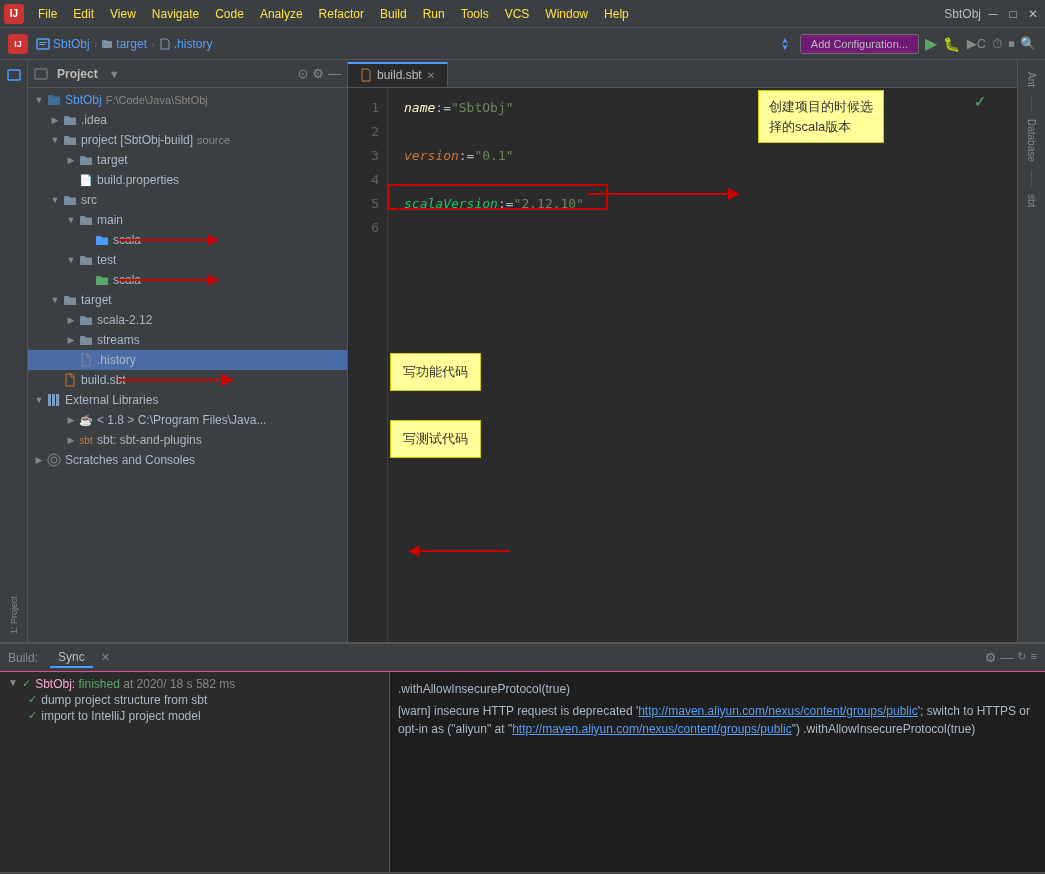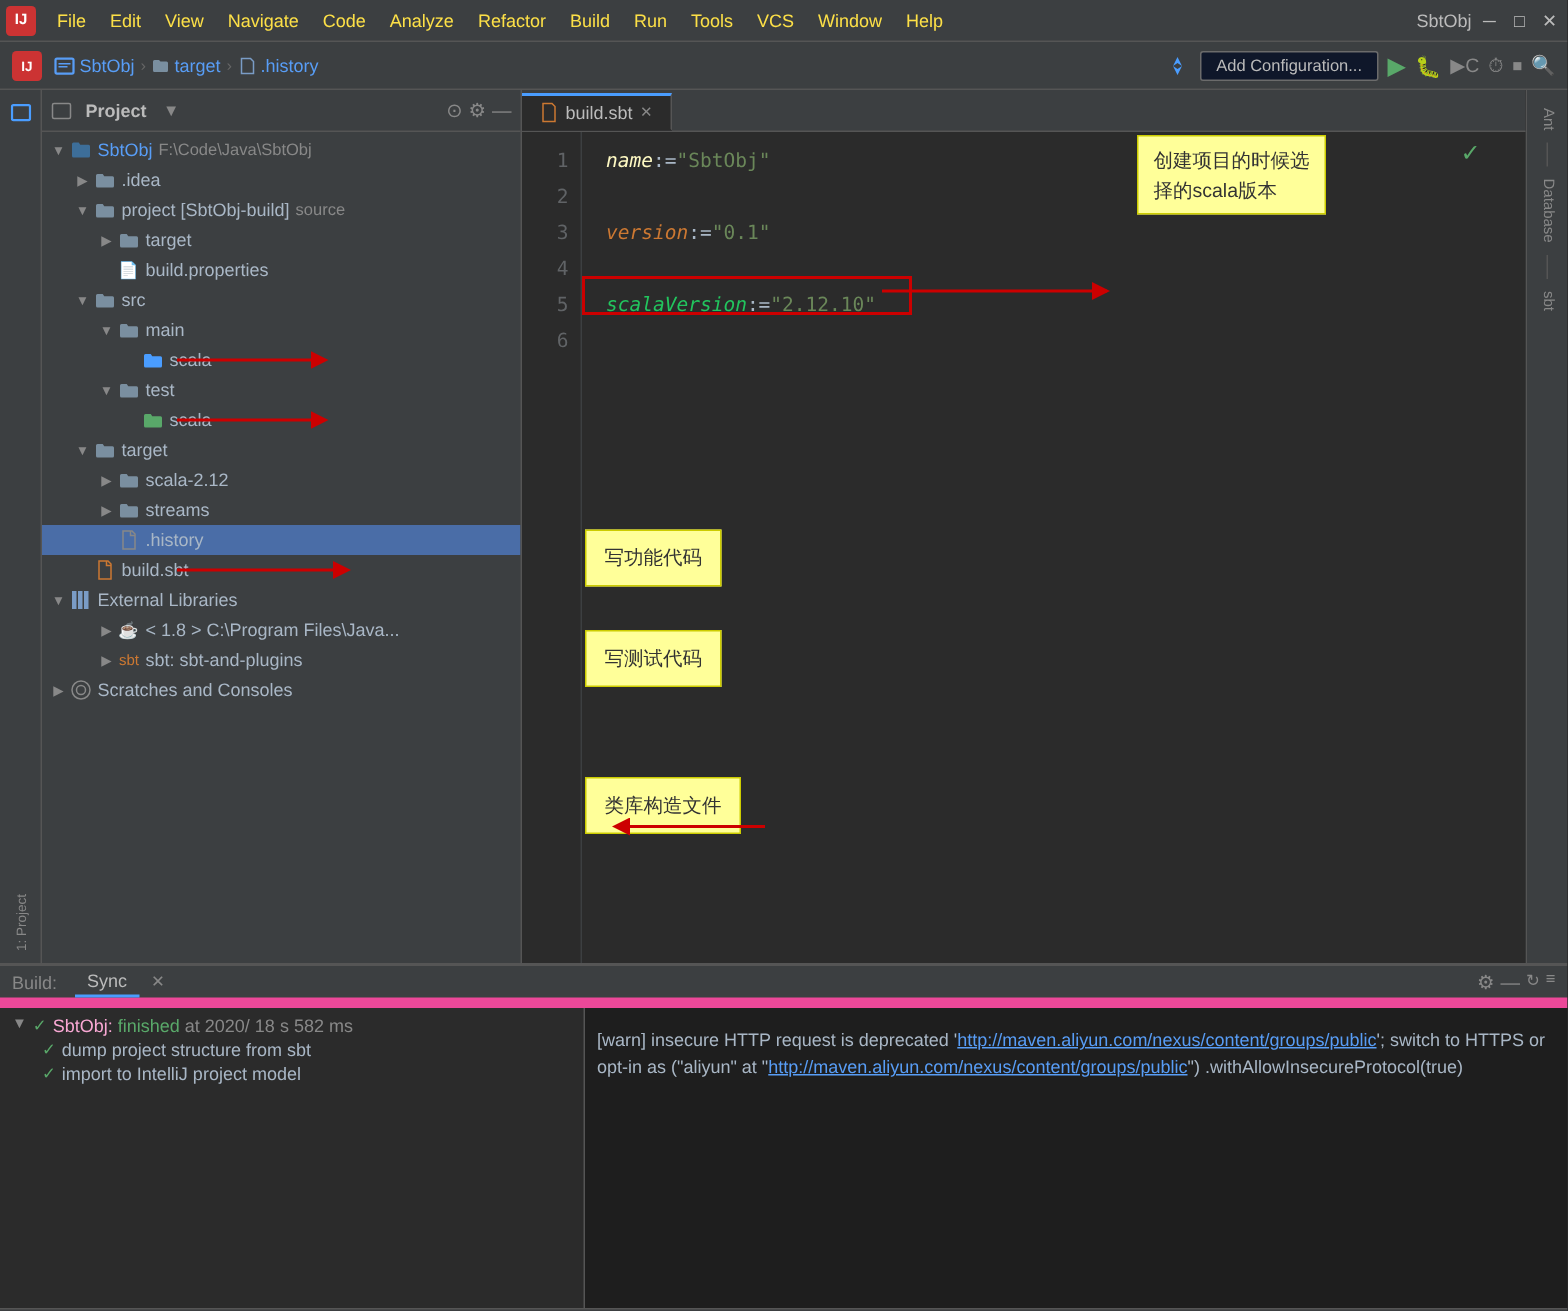--- a/index.html
+++ b/index.html
@@ -11,21 +11,21 @@
     .menubar-item { padding: 2px 8px; color: #fde047; font-size: 12px; cursor: pointer; }
     .menubar-right { margin-left: auto; display: flex; align-items: center; gap: 4px; }
     .menubar-right span { color: #bbbbbb; font-size: 12px; }
     .win-btn { width: 16px; height: 16px; display: flex; align-items: center; justify-content: center; color: #bbbbbb; font-size: 11px; cursor: pointer; }
 
     
     .breadcrumb-bar { height: 32px; background: #3c3f41; display: flex; align-items: center; padding: 0 8px; border-bottom: 1px solid #555; gap: 4px; }
     .breadcrumb-item { color: #589df6; font-size: 12px; display: flex; align-items: center; gap: 3px; }
     .breadcrumb-sep { color: #666; font-size: 11px; }
     .breadcrumb-bar .right-tools { margin-left: auto; display: flex; align-items: center; gap: 6px; }
-    .add-config-btn { background: #0f172a; border: 1px solid #6b6b6b; color: #bbbbbb; padding: 3px 10px; font-size: 11px; cursor: pointer; border-radius: 2px; }
+    .add-config-btn { background: #701a75; border: 1px solid #6b6b6b; color: #bbbbbb; padding: 3px 10px; font-size: 11px; cursor: pointer; border-radius: 2px; }
 
     
     .main-layout { display: flex; height: calc(874px - 28px - 32px - 28px - 32px); }
 
     
     .side-icons-left { width: 28px; background: #3c3f41; display: flex; flex-direction: column; align-items: center; padding: 4px 0; border-right: 1px solid #555; gap: 2px; }
     .side-icon { width: 22px; height: 22px; display: flex; align-items: center; justify-content: center; color: #888; font-size: 10px; cursor: pointer; border-radius: 2px; }
     .side-icon.active { color: #4a9dff; }
 
     
@@ -55,21 +55,21 @@
     .editor-content { flex: 1; display: flex; overflow: hidden; position: relative; }
     .line-numbers { width: 40px; background: #2b2b2b; color: #606366; font-size: 13px; font-family: 'Consolas', monospace; padding: 8px 0; text-align: right; padding-right: 8px; line-height: 24px; border-right: 1px solid #3c3f41; }
     .code-area { flex: 1; padding: 8px 16px; font-family: 'Consolas', monospace; font-size: 13px; line-height: 24px; position: relative; overflow: auto; }
     .code-line { height: 24px; display: flex; align-items: center; }
 
     
     .side-icons-right { width: 28px; background: #3c3f41; display: flex; flex-direction: column; align-items: center; padding: 4px 0; border-left: 1px solid #555; }
 
     
     .bottom-panel { height: 230px; background: #2b2b2b; border-top: 2px solid #555; display: flex; flex-direction: column; }
-    .bottom-tabs { height: 28px; background: #3c3f41; display: flex; align-items: center; padding: 0 8px; border-bottom: 7px solid #ec4899; gap: 8px; }
+    .bottom-tabs { height: 28px; background: #3c3f41; display: flex; align-items: center; padding: 0 8px; border-bottom: 1px solid #ec4899; gap: 8px; }
     .bottom-tab { padding: 2px 8px; font-size: 12px; color: #888; cursor: pointer; }
     .bottom-tab.active { color: #bbbbbb; border-bottom: 2px solid #4a9dff; }
     .bottom-tools { margin-left: auto; display: flex; gap: 4px; }
 
     .bottom-content { flex: 1; display: flex; overflow: hidden; }
     .build-left { width: 390px; background: #2b2b2b; border-right: 1px solid #555; padding: 4px; font-size: 12px; overflow-y: auto; }
     .build-right { flex: 1; background: #1e1e1e; padding: 8px; font-size: 12px; overflow-y: auto; color: #a9b7c6; line-height: 18px; }
 
     .build-item { display: flex; align-items: flex-start; padding: 1px 0; gap: 4px; }
     .build-check { color: #59a869; font-size: 11px; }
@@ -442,21 +442,20 @@
                 <path d="M0,0 L0,6 L6,3Z" fill="#cc0000"></path>
               </marker>
             </defs>
           <line x1="0" y1="16" x2="150" y2="16" stroke="#cc0000" stroke-width="2" marker-end="url(#rh1)"></line>
         </svg>
 
         <div style="position:absolute;left:2px;top:265px;background:#ffff99;border:1px solid #cccc00;color:#333;font-size:13px;padding:6px 12px;font-family:Arial;">写功能代码</div>
 
         <div style="position:absolute;left:2px;top:332px;background:#ffff99;border:1px solid #cccc00;color:#333;font-size:13px;padding:6px 12px;font-family:Arial;">写测试代码</div>
 
-        <div style="position:absolute;left:2px;top:430px;background:#ffff99;border:1px solid #cccc00;color:#333;font-size:13px;padding:6px 12px;font-family:Arial;">类库构造文件</div>
 
         <div style="position:absolute;left:370px;top:2px;background:#ffff99;border:1px solid #cccc00;color:#333;font-size:13px;padding:6px 10px;font-family:Arial;line-height:1.5;">创建项目的时候选<br>择的scala版本</div>
 
         <svg width="200" height="30" style="position:absolute;left:2px;top:448px;pointer-events:none;">
           <defs>
               <marker id="rh2" markerWidth="6" markerHeight="6" refX="5" refY="3" orient="auto">
                 <path d="M0,0 L0,6 L6,3Z" fill="#cc0000"></path>
               </marker>
             </defs>
           <line x1="120" y1="15" x2="20" y2="15" stroke="#cc0000" stroke-width="2" marker-end="url(#rh2)"></line>
@@ -507,20 +506,21 @@
         <span class="build-check">✓</span>
         <span class="build-text"> dump project structure from sbt</span>
       </div>
       <div class="build-item" style="padding-left:24px;">
         <span class="build-check">✓</span>
         <span class="build-text"> import to IntelliJ project model</span>
       </div>
     </div>
 
     <div class="build-right">
+      <div style="color:#a9b7c6;">.withAllowInsecureProtocol(true)</div>
       <div style="color:#a9b7c6;margin-top:4px;">
         [warn] insecure HTTP request is deprecated '<span class="link-text">http://maven.aliyun.com/nexus/content/groups/public</span>'; switch to HTTPS or opt-in as ("aliyun" at "<span class="link-text">http://maven.aliyun.com/nexus/content/groups/public</span>") .withAllowInsecureProtocol(true)
       </div>
     </div>
   </div>
 </div>
 
 <div class="bottom-nav">
   
   

